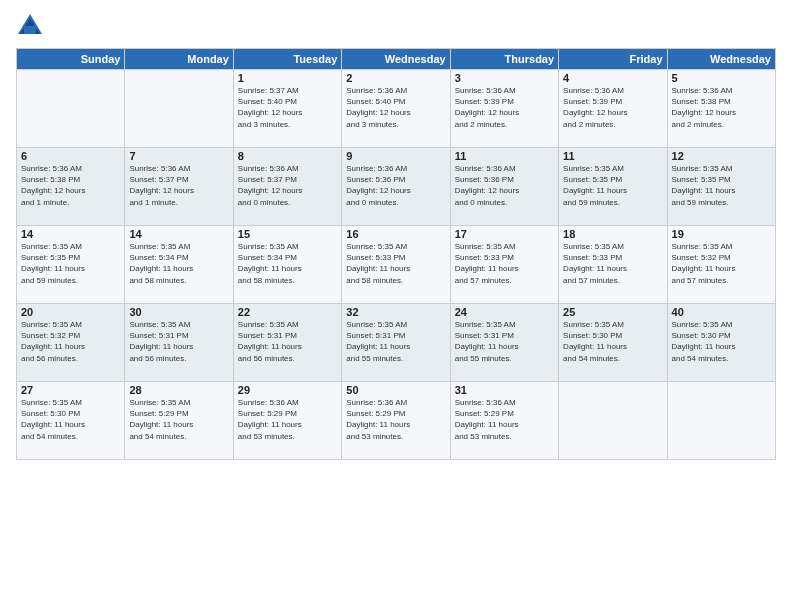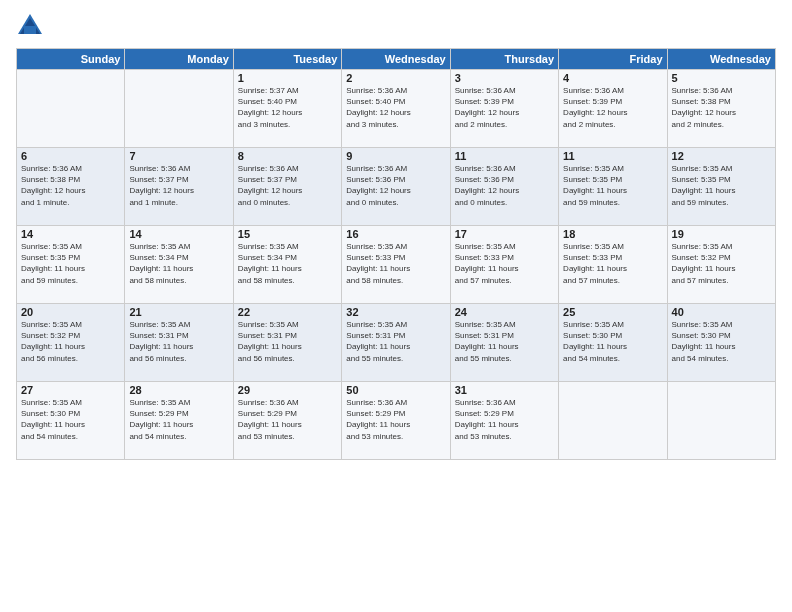--- a/index.html
+++ b/index.html
@@ -271,21 +271,21 @@
         </tr>
         <tr>
           <td>
             <span class="day-num">20</span>
             <div class="day-info" style="white-space: pre-line;">Sunrise: 5:35 AM
 Sunset: 5:32 PM
 Daylight: 11 hours
 and 56 minutes.</div>
           </td>
           <td>
-            <span class="day-num">21</span>
+            <span class="day-num">30</span>
             <div class="day-info" style="white-space: pre-line;">Sunrise: 5:35 AM
 Sunset: 5:31 PM
 Daylight: 11 hours
 and 56 minutes.</div>
           </td>
           <td>
             <span class="day-num">22</span>
             <div class="day-info" style="white-space: pre-line;">Sunrise: 5:35 AM
 Sunset: 5:31 PM
 Daylight: 11 hours

